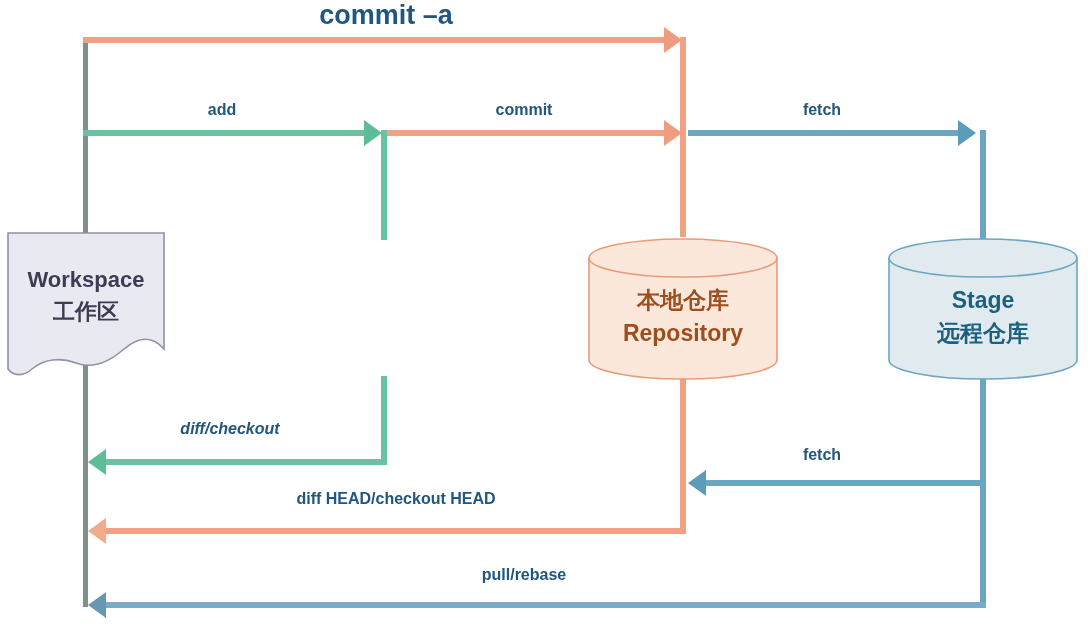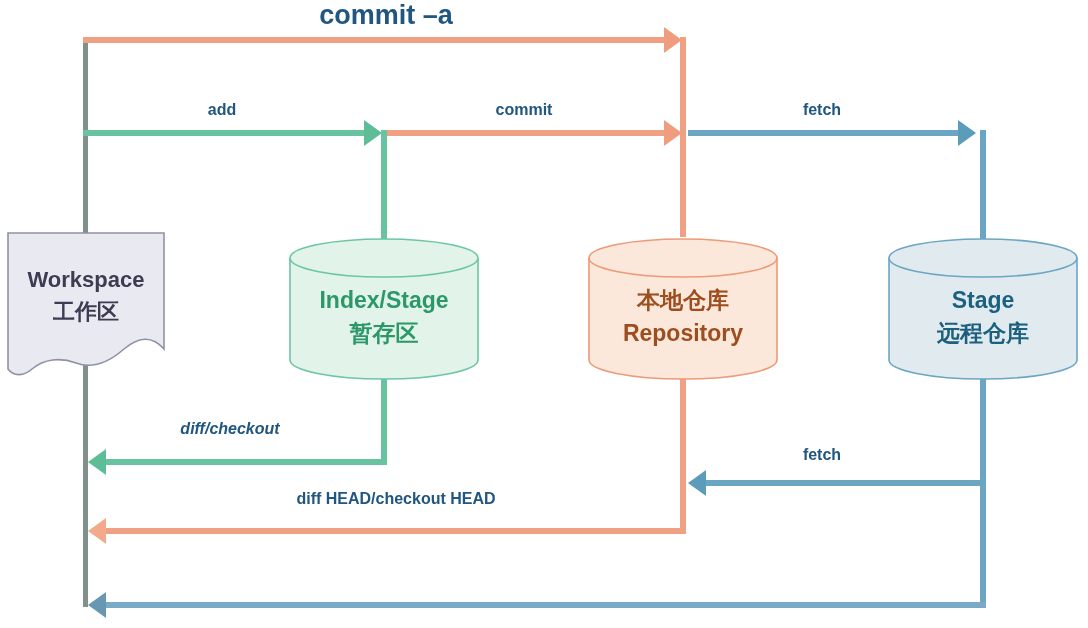--- a/index.html
+++ b/index.html
@@ -98,41 +98,32 @@
   <div class="ln pull-h" style="background-color: rgb(121, 171, 198);"></div>
   <div class="ah ah-l pull-head" style="border-right-color: rgb(104, 151, 179);"></div>
 
   <div class="lbl lbl-commitA" style="color: rgb(32, 86, 127);">commit –a</div>
   <div class="lbl lbl-add" style="color: rgb(32, 86, 127);">add</div>
   <div class="lbl lbl-commit" style="color: rgb(32, 86, 127);">commit</div>
   <div class="lbl lbl-push" style="color: rgb(32, 86, 127);">fetch</div>
   <div class="lbl lbl-diffco" style="color: rgb(32, 86, 127); font-style: italic;">diff/checkout</div>
   <div class="lbl lbl-fetch" style="color: rgb(32, 86, 127);">fetch</div>
   <div class="lbl lbl-diffhead" style="color: rgb(32, 86, 127);">diff HEAD/checkout HEAD</div>
+  <div class="lbl lbl-pull" style="color: rgb(32, 86, 127);">pull/rebase</div>
 
   <div class="node node-workspace">
     <svg width="160" height="152" viewBox="0 0 160 152">
       <path d="M2 2 H158 V118 C146 104 132 106 118 118 C102 132 86 138 70 132 C54 126 38 128 26 138 C18 145 8 146 2 138 Z" stroke-width="1.6" fill="#e9eaf1" stroke="#8f92a3"></path>
     </svg>
     <div class="node-text" style="color: rgb(60, 60, 82);">
       <div>Workspace</div>
       <div>工作区</div>
     </div>
   </div>
 
-  <div class="node node-cyl node-index">
-    <svg width="192" height="144" viewBox="0 0 192 144">
-      <path d="M2 21 v102 a94 19 0 0 0 188 0 V21" stroke-width="1.6" fill="#e2f3ea" stroke="#6cc6a2"></path>
-      <ellipse cx="96" cy="21" rx="94" ry="19" stroke-width="1.6" fill="#e2f3ea" stroke="#6cc6a2"></ellipse>
-    </svg>
-    <div class="node-text" style="color: rgb(44, 152, 104);">
-      <div>Index/Stage</div>
-      <div>暂存区</div>
-    </div>
-  </div>
 
   <div class="node node-cyl node-repository">
     <svg width="192" height="144" viewBox="0 0 192 144">
       <path d="M2 21 v102 a94 19 0 0 0 188 0 V21" stroke-width="1.6" fill="#fce7db" stroke="#ec9a78"></path>
       <ellipse cx="96" cy="21" rx="94" ry="19" stroke-width="1.6" fill="#fce7db" stroke="#ec9a78"></ellipse>
     </svg>
     <div class="node-text" style="color: rgb(157, 77, 30);">
       <div>本地仓库</div>
       <div>Repository</div>
     </div>

